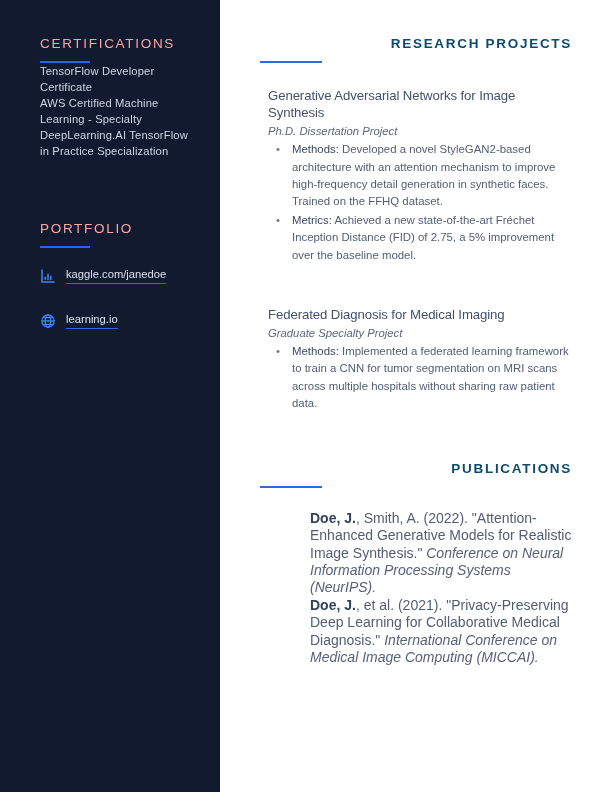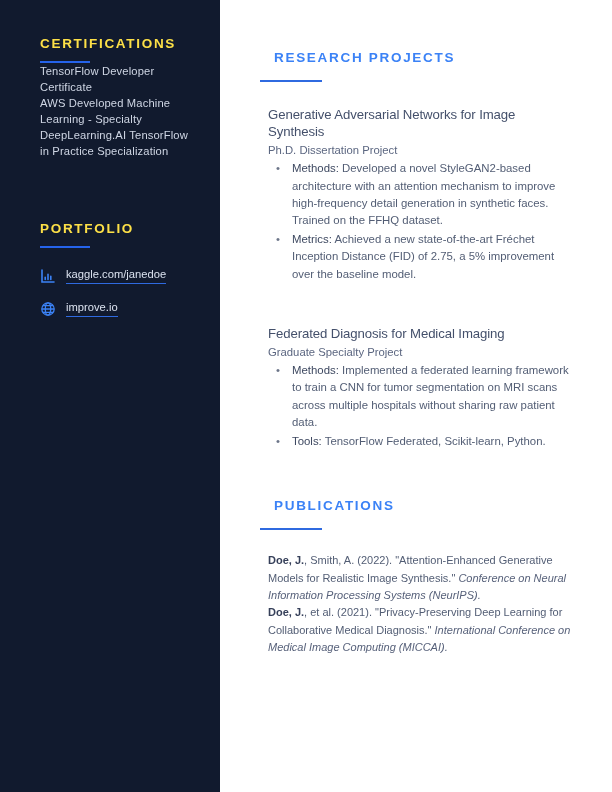--- a/index.html
+++ b/index.html
@@ -30,23 +30,23 @@
     box-sizing: border-box;
     padding: 36px 0 0 0;
   }
   .side-section {
     padding: 0 24px 0 40px;
   }
   .side-section.portfolio {
     margin-top: 62px;
   }
   .side-heading {
-    color: #fde047;
+    color: #fca5a5;
     font-size: 13.5px;
-    font-weight: bold;
+    font-weight: normal;
     letter-spacing: 1.7px;
     margin: 0 0 0 0;
     line-height: 1.2;
   }
   .accent-rule {
     width: 50px;
     height: 2px;
     background: #2563eb;
     margin-top: 9px;
   }
@@ -58,21 +58,21 @@
     line-height: 16px;
     letter-spacing: 0.15px;
   }
   .portfolio-list {
     margin-top: 19px;
   }
   .portfolio-row {
     display: flex;
     align-items: center;
     gap: 10px;
-    margin-bottom: 16px;
+    margin-bottom: 28px;
   }
   .p-icon {
     width: 16px;
     height: 16px;
     min-width: 16px;
     display: flex;
     align-items: center;
     justify-content: center;
     color: #3b82f6;
   }
@@ -87,26 +87,27 @@
   }
 
   
   .main {
     flex: 1;
     box-sizing: border-box;
     padding: 36px 40px 0 40px;
     background: #ffffff;
   }
   .main-heading {
-    color: #3b82f6;
+    color: #0c4a6e;
     font-size: 13.5px;
     font-weight: bold;
     letter-spacing: 1.7px;
     line-height: 1.2;
-    margin: 14px;
+    margin: 0;
+    text-align: right;
   }
   .main-accent {
     width: 62px;
     height: 2px;
     background: #2f6ae0;
     margin-top: 9px;
   }
 
   .project {
     margin-top: 24px;
@@ -116,20 +117,21 @@
   .project-title {
     color: #44506b;
     font-size: 13.2px;
     font-weight: normal;
     line-height: 17px;
     letter-spacing: -0.1px;
   }
   .project-sub {
     color: #5b6680;
     font-size: 11.3px;
+    font-style: italic;
     line-height: 16px;
     margin-top: 2px;
   }
   .bullets {
     margin: 2px 0 0 0;
     padding: 0;
     list-style: none;
   }
   .bullets li {
     position: relative;
@@ -152,42 +154,43 @@
     font-weight: normal;
   }
 
   .pub-section { margin-top: 48px; }
   .pub-list {
     margin-top: 22px;
     padding-left: 8px;
   }
   .pub-entry {
     color: #525d74;
-    font-size: 11px;
+    font-size: 14px;
     line-height: 17.4px;
+    margin-left: 42px;
   }
   .pub-entry b { color: #36405a; font-weight: bold; }
   .pub-venue {
     font-style: italic;
     color: #57617a;
   }
 </style>
 </head>
 <body>
 
 <div class="page">
 
   <aside class="sidebar">
 
     <section class="side-section">
       <div class="side-heading">CERTIFICATIONS</div>
       <div class="accent-rule"></div>
       <div class="cert-list" id="cert-list">
           <div class="cert-item">TensorFlow Developer Certificate</div>
-          <div class="cert-item">AWS Developed Machine Learning - Specialty</div>
+          <div class="cert-item">AWS Certified Machine Learning - Specialty</div>
           <div class="cert-item">DeepLearning.AI TensorFlow in Practice Specialization</div>
         </div>
     </section>
 
     <section class="side-section portfolio">
       <div class="side-heading">PORTFOLIO</div>
       <div class="accent-rule"></div>
       <div class="portfolio-list" id="portfolio-list">
           <div class="portfolio-row">
             <span class="p-icon">
@@ -199,21 +202,21 @@
             <a class="portfolio-link" href="#">kaggle.com/janedoe</a>
           </div>
           <div class="portfolio-row">
             <span class="p-icon">
               <svg width="16" height="16" viewBox="0 0 16 16" fill="none" stroke="currentColor" stroke-width="1.3">
                 <circle cx="8" cy="8" r="6.2"></circle>
                 <ellipse cx="8" cy="8" rx="2.7" ry="6.2"></ellipse>
                 <path d="M1.9 8h12.2M3 4.6h10M3 11.4h10"></path>
               </svg>
             </span>
-            <a class="portfolio-link" href="#">improve.io</a>
+            <a class="portfolio-link" href="#">learning.io</a>
           </div>
         </div>
     </section>
 
   </aside>
 
   <main class="main">
 
     <section>
       <div class="main-heading">RESEARCH PROJECTS</div>
@@ -225,21 +228,20 @@
             <ul class="bullets">
               <li><b>Methods:</b><span> Developed a novel StyleGAN2-based architecture with an attention mechanism to improve high-frequency detail generation in synthetic faces. Trained on the FFHQ dataset.</span></li>
               <li><b>Metrics:</b><span> Achieved a new state-of-the-art Fréchet Inception Distance (FID) of 2.75, a 5% improvement over the baseline model.</span></li>
             </ul>
           </div>
           <div class="project">
             <div class="project-title">Federated Diagnosis for Medical Imaging</div>
             <div class="project-sub">Graduate Specialty Project</div>
             <ul class="bullets">
               <li><b>Methods:</b><span> Implemented a federated learning framework to train a CNN for tumor segmentation on MRI scans across multiple hospitals without sharing raw patient data.</span></li>
-              <li><b>Tools:</b><span> TensorFlow Federated, Scikit-learn, Python.</span></li>
             </ul>
           </div>
         </div>
     </section>
 
     <section class="pub-section">
       <div class="main-heading">PUBLICATIONS</div>
       <div class="main-accent"></div>
       <div class="pub-list" id="publications-list">
           <div class="pub-entry"><b>Doe, J.</b><span>, Smith, A. (2022). "Attention-Enhanced Generative Models for Realistic Image Synthesis." </span><span class="pub-venue">Conference on Neural Information Processing Systems (NeurIPS).</span></div>

